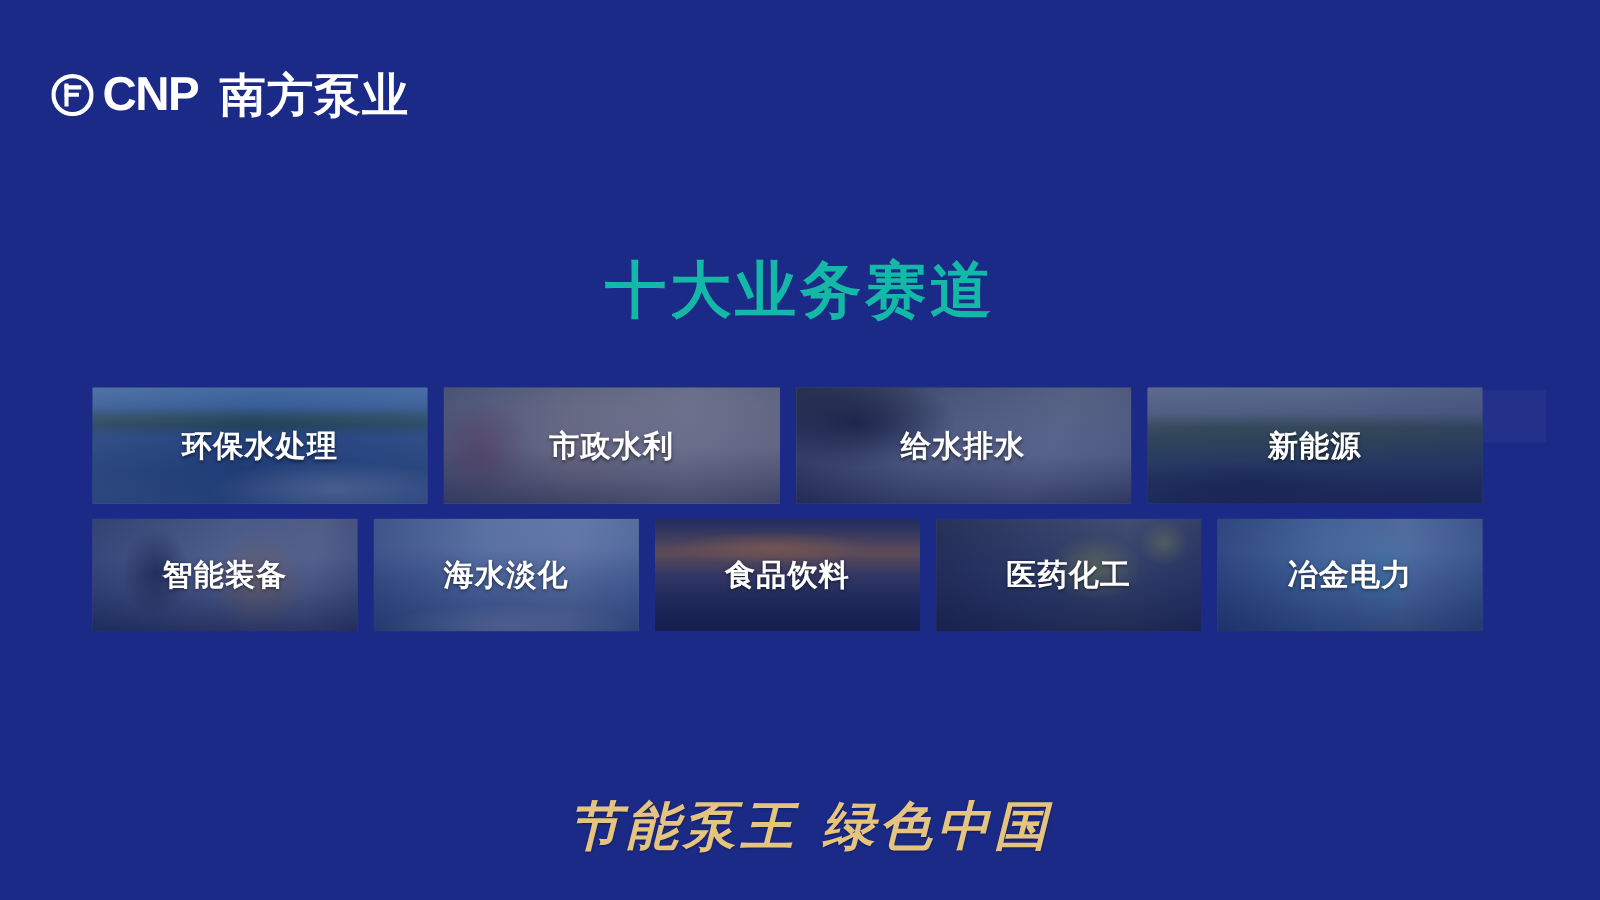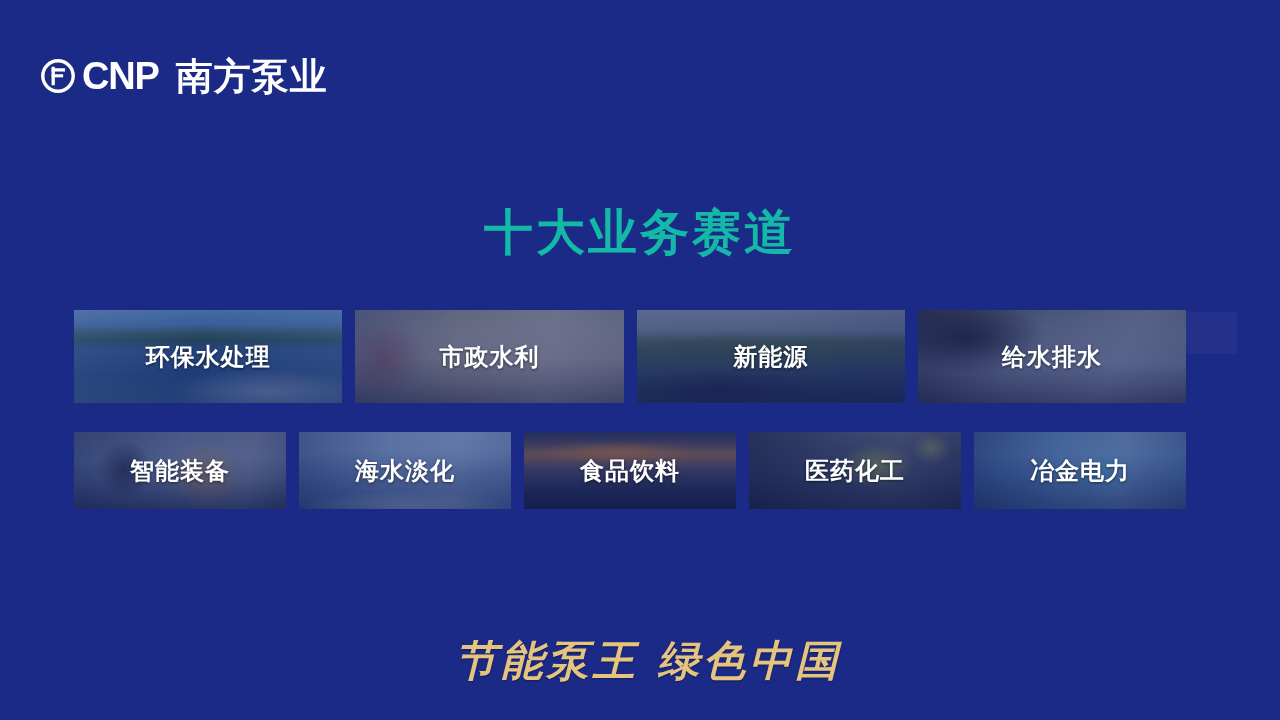--- a/index.html
+++ b/index.html
@@ -84,36 +84,36 @@
   }
 
   
   .grid {
     position: absolute;
     left: 74px;
     top: 310px;
     width: 1112px;
     display: flex;
     flex-direction: column;
-    gap: 29px;
+    gap: 12px;
   }
   .grid-row {
     display: flex;
     gap: 13px;
   }
   .card {
     position: relative;
     flex: 1 1 0;
     height: 93px;
     overflow: hidden;
     display: flex;
     align-items: center;
     justify-content: center;
   }
-  .card-row2 { height: 77px; }
+  .card-row2 { height: 90px; }
 
   .card-photo {
     position: absolute;
     inset: 0;
     background-color: #39465f;
     background-repeat: no-repeat;
     background-size: cover;
   }
   .card-tint {
     position: absolute;
@@ -262,31 +262,31 @@
       </div>
 
       <div class="card">
         <div class="card-photo photo-municipal"></div>
         <div class="card-tint"></div>
         <div class="card-label">市政水利</div>
       </div>
 
 
       <div class="card">
+        <div class="card-photo photo-supply-drain"></div>
+        <div class="card-tint"></div>
+        <div class="card-label">给水排水</div>
+      </div>
+
+      <div class="card">
         <div class="card-photo photo-new-energy"></div>
         <div class="card-tint"></div>
         <div class="card-label">新能源</div>
       </div>
 
-      <div class="card">
-        <div class="card-photo photo-supply-drain"></div>
-        <div class="card-tint"></div>
-        <div class="card-label">给水排水</div>
-      </div>
-
     </div>
 
     <div class="grid-row">
 
       <div class="card card-row2">
         <div class="card-photo photo-smart-equipment"></div>
         <div class="card-tint"></div>
         <div class="card-label">智能装备</div>
       </div>
 

